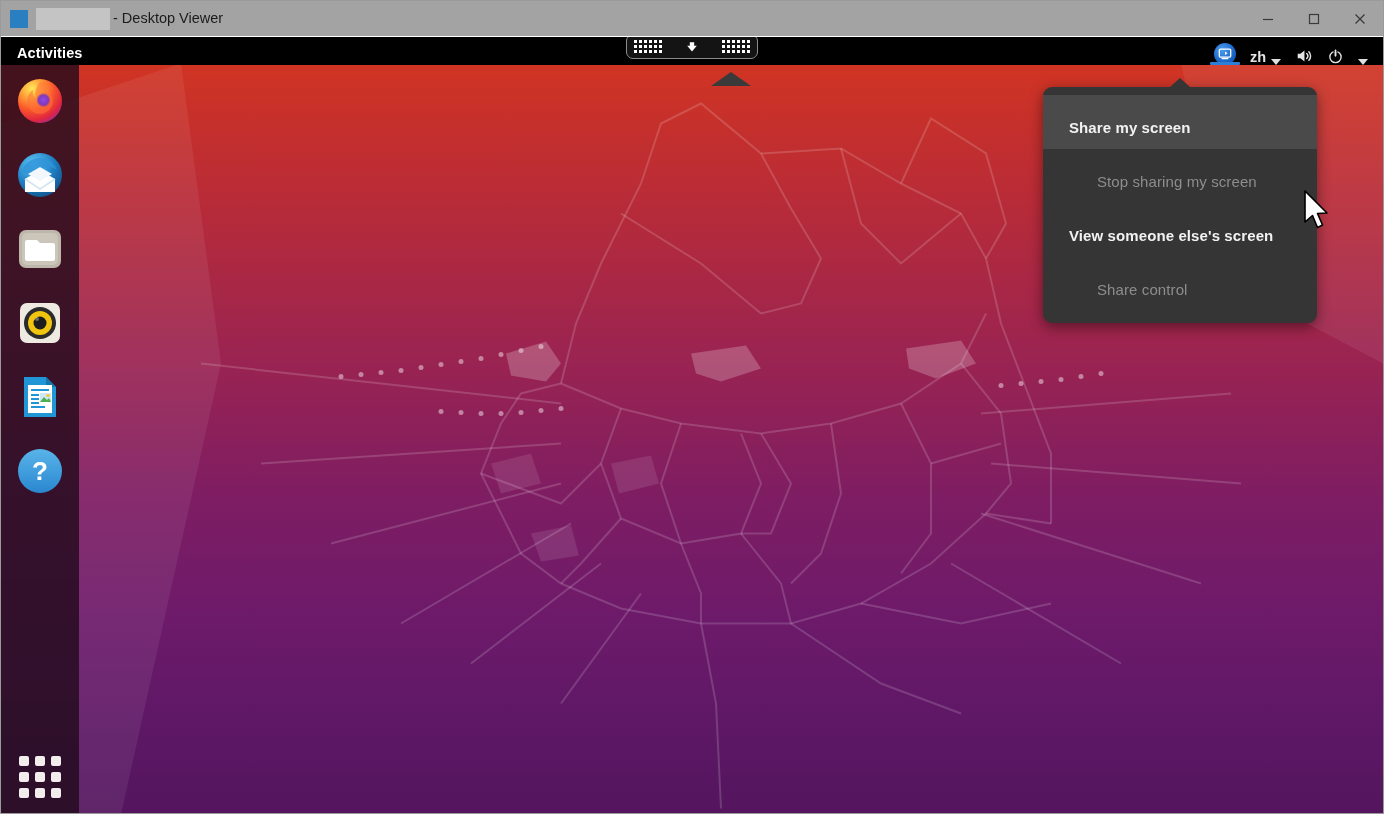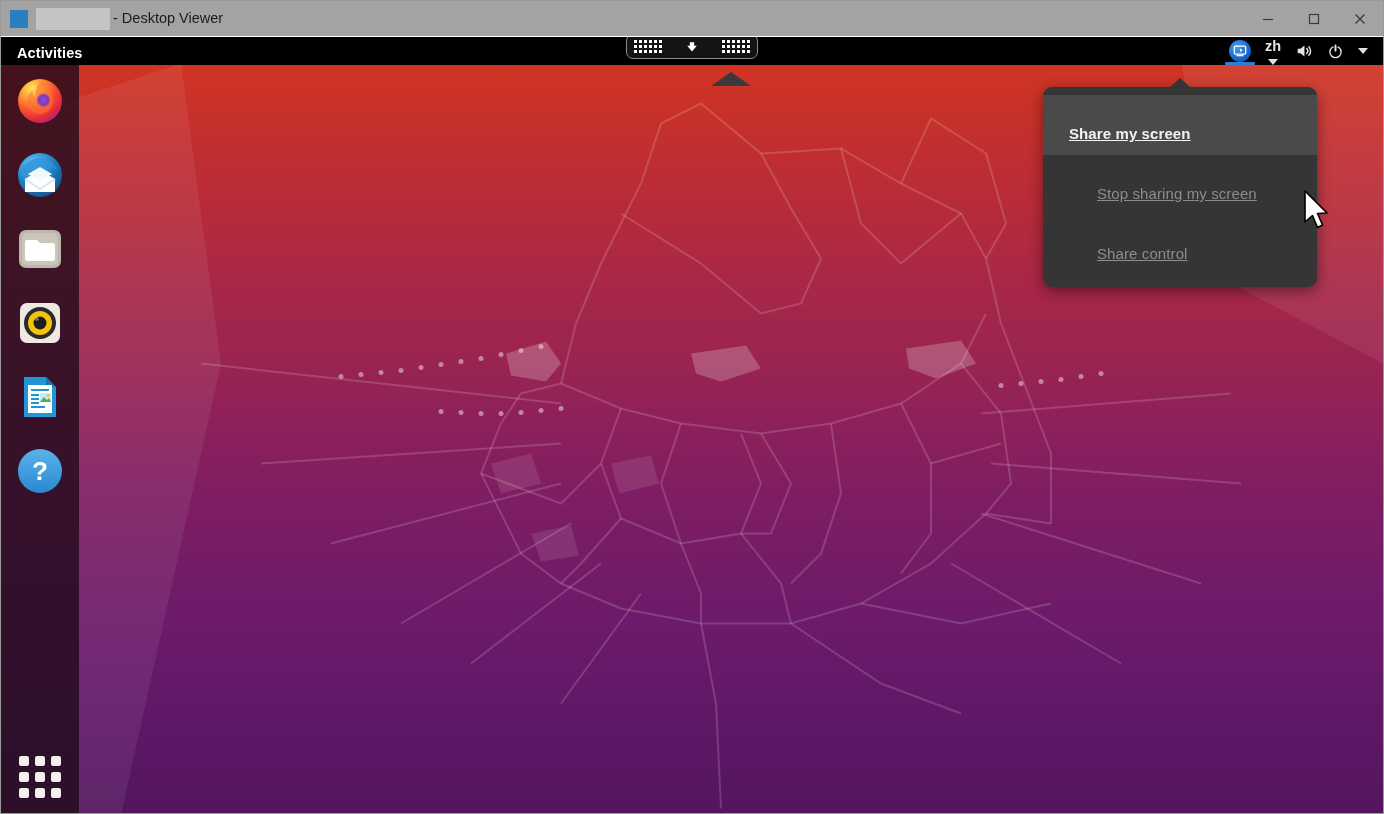--- a/index.html
+++ b/index.html
@@ -135,27 +135,26 @@
     right: 8px;
     top: 0;
     height: 28px;
     display: flex;
     align-items: center;
     gap: 0px;
   }
   .tb-item {
     height: 28px;
     display: flex;
-    align-items: center;
+    align-items: flex-end;
     justify-content: center;
     padding: 0 7px;
     position: relative;
     cursor: default;
     gap: 5px;
-    flex-direction: column;
   }
   .tb-item.active::after {
     content: "";
     position: absolute;
     left: 3px; right: 3px;
     bottom: 0;
     height: 3px;
     background: #2a7fd6;
     border-radius: 1px;
   }
@@ -303,27 +302,26 @@
     transform: translateX(-50%);
     width: 0; height: 0;
     border-left: 11px solid transparent;
     border-right: 11px solid transparent;
     border-bottom: 10px solid #353535;
   }
   .menu-item {
     height: 43px;
     display: flex;
     align-items: center;
-    padding: 17px 0 0 26px;
+    padding: 11px 0 0 26px;
     font-size: 15px;
     font-weight: 600;
     color: #f2f2f2;
     cursor: default;
     letter-spacing: .1px;
-    text-decoration: underline;
   }
   .menu-item.highlighted {
     background: #4a4a4a;
   }
   .menu-item.disabled {
     color: #8d8d8d;
     font-weight: 500;
     margin-left: 28px;
   }
 
@@ -612,20 +610,21 @@
         <div class="tb-item">
           <span class="chev"></span>
         </div>
       </div>
     </div>
 
     <div id="share-menu">
       <div id="share-menu-arrow"></div>
       <div class="menu-item highlighted">Share my screen</div>
       <div class="menu-item disabled">Stop sharing my screen</div>
+      <div class="menu-item">View someone else's screen</div>
       <div class="menu-item disabled">Share control</div>
     </div>
 
     <div id="float-toolbar">
       <span class="grip">
         <i></i>
           <i></i>
           <i></i>
           <i></i>
           <i></i>

